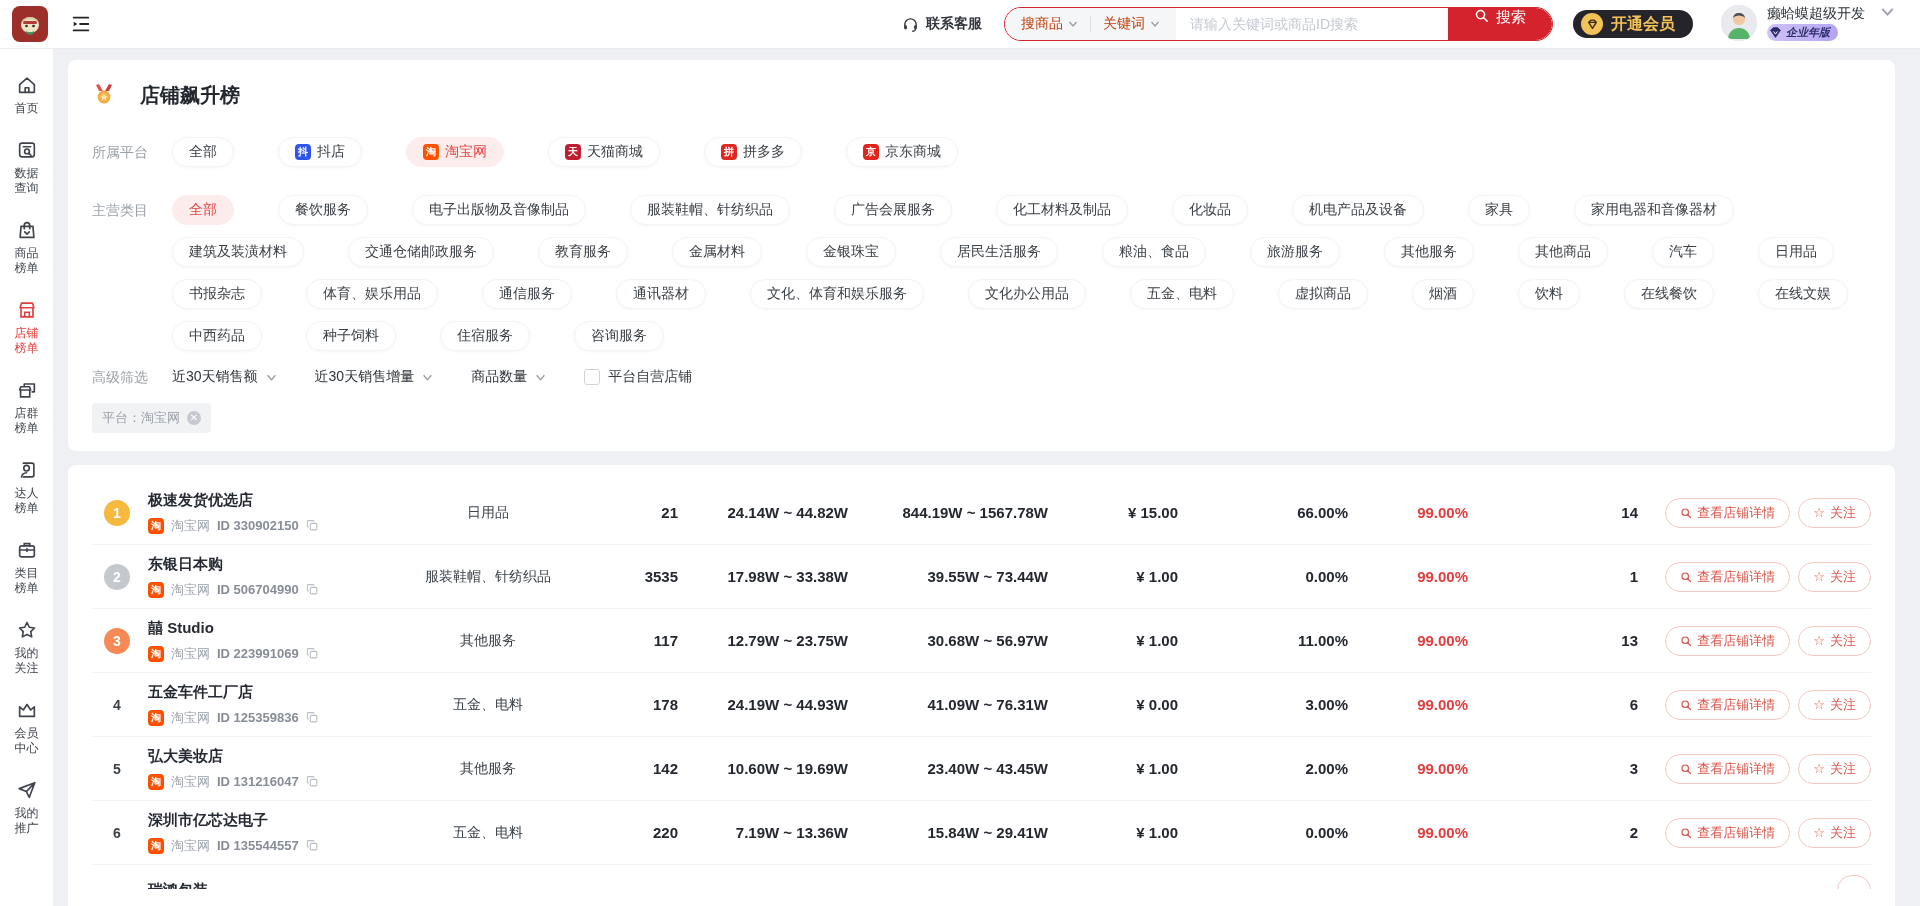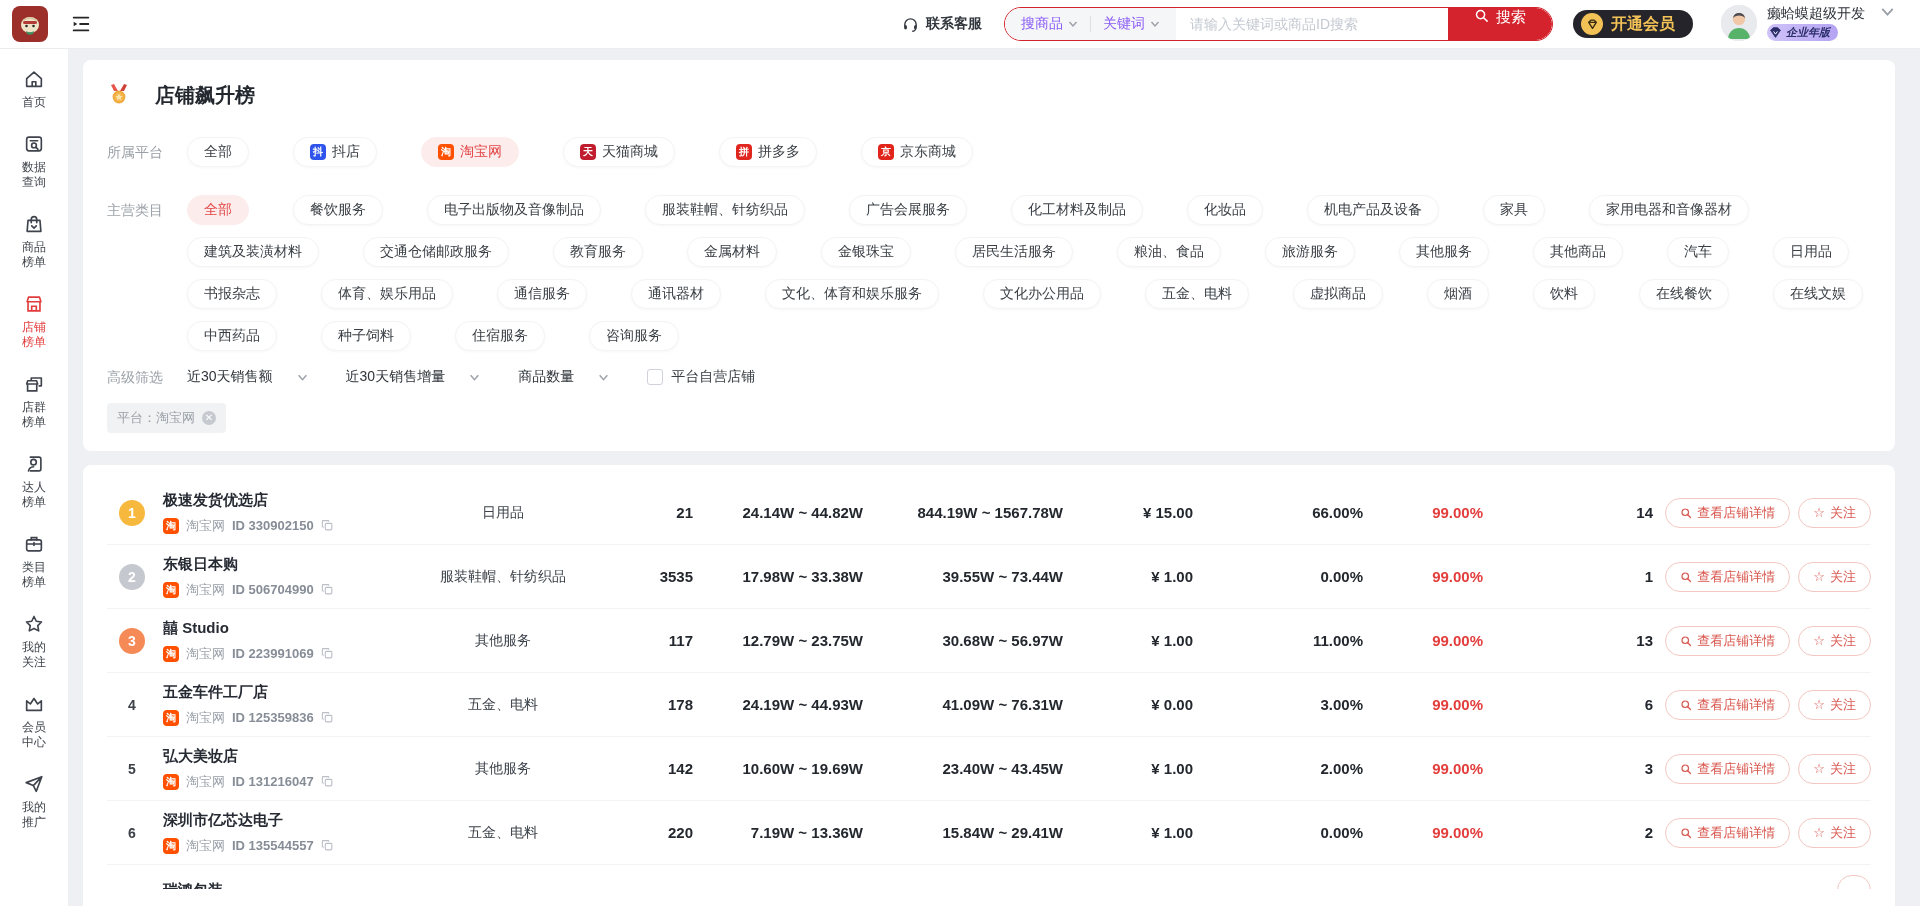--- a/index.html
+++ b/index.html
@@ -7,57 +7,57 @@
   body { font-family:"Liberation Sans", sans-serif; background:#eef0f4; color:#2f343b; }
 
   
   .topbar { height:48px; background:#fff; display:flex; align-items:center; padding:0 26px 0 12px; position:relative; z-index:3; box-shadow:0 1px 0 #ececf0; }
   .logo { width:36px; height:36px; border-radius:8px; background:#9d2f2a; display:flex; align-items:center; justify-content:center; flex:none; }
   .collapse-btn { margin-left:22px; cursor:pointer; display:flex; align-items:center; }
   .tb-spacer { flex:1; }
   .contact { display:flex; align-items:center; gap:7px; font-size:14px; font-weight:700; color:#33383f; cursor:pointer; }
   .search-group { display:flex; align-items:stretch; height:34px; border:1px solid #d4232c; border-radius:17px; overflow:hidden; margin-left:22px; background:#fff; }
   .search-scopes { background:#f5f6f8; display:flex; align-items:center; padding:0 4px; }
-  .scope { display:flex; align-items:center; gap:5px; color:#8b5cf6; font-size:14px; padding:0 12px; cursor:pointer; }
+  .scope { display:flex; align-items:center; gap:5px; color:#c2410c; font-size:14px; padding:0 12px; cursor:pointer; }
   .scope-divider { width:1px; height:16px; background:#dcdfe4; }
   .search-input { border:none; outline:none; width:272px; padding:0 14px; font-size:14px; font-family:inherit; color:#33383f; }
   .search-input::placeholder { color:#c4c9d1; }
   .search-btn { background:#d4232c; color:#fff; border:none; font-family:inherit; font-size:15px; display:flex; align-items:flex-start; gap:7px; padding:0 26px; cursor:pointer; border-radius:0 17px 17px 0; }
   .vip-btn { margin-left:20px; height:28px; border:none; border-radius:18px; background:#26242b; color:#f3c257; font-size:16px; font-weight:700; font-family:inherit; display:flex; align-items:center; gap:8px; padding:0 18px 0 8px; cursor:pointer; }
   .vip-gem { width:22px; height:22px; border-radius:50%; background:#f3c257; display:flex; align-items:center; justify-content:center; }
   .user-box { display:flex; align-items:flex-start; margin-left:28px; cursor:pointer; }
   .avatar { width:36px; height:36px; border-radius:50%; background:#e8eaee; overflow:hidden; flex:none; }
   .user-meta { margin-left:10px; }
   .user-name { font-size:14px; color:#2b3038; line-height:17px; }
   .user-badge { margin-top:2px; display:inline-flex; align-items:center; gap:4px; background:linear-gradient(90deg,#cfc2f8,#b4a3f2); border-radius:9px; padding:1px 8px 1px 2px; }
   .user-badge .badge-text { font-size:11px; font-weight:700; font-style:italic; color:#2c2e6b; }
   .user-caret { margin-left:16px; color:#9aa0a8; }
 
   
   .layout { display:flex; height:858px; }
-  .sidebar { width:68px; background:#fff; padding-top:10px; flex:none; display:flex; flex-direction:column; align-items:center; gap:4px; box-shadow:1px 0 0 #efeff3; z-index:2; }
+  .sidebar { width:53px; background:#fff; padding-top:16px; flex:none; display:flex; flex-direction:column; align-items:center; gap:4px; box-shadow:1px 0 0 #efeff3; z-index:2; }
   .side-item { width:100%; padding:10px 0 9px; display:flex; flex-direction:column; align-items:center; gap:5px; color:#3f444c; cursor:pointer; }
   .side-item.active { color:#e23c3c; }
   .side-label { width:30px; font-size:12px; line-height:15px; text-align:center; }
   .main { flex:1; padding:12px 25px 0 15px; overflow:hidden; }
 
   
   .card { background:#fff; border-radius:8px; }
   .filter-card { padding:22px 24px 18px; }
   .page-title-row { display:flex; align-items:flex-start; gap:24px; margin-bottom:4px; }
   .page-title { font-size:20px; font-weight:700; color:#23272e; }
   .filter-row { display:flex; align-items:flex-start; margin-top:28px; }
   .filter-label { flex:none; width:62px; font-size:14px; color:#9ba1a8; line-height:30px; margin-right:18px; }
   .chips { display:flex; flex-wrap:wrap; column-gap:44px; row-gap:12px; align-items:center; }
   .chip { height:30px; display:inline-flex; align-items:center; gap:6px; padding:0 16px; border-radius:16px; background:#fff; border:1px solid #f3f4f7; box-shadow:0 1px 3px rgba(30,35,40,.04); font-size:14px; font-family:inherit; color:#3b4046; cursor:pointer; white-space:nowrap; }
   .chip.chip-active { background:#fdecec; border-color:#fdecec; color:#e24646; box-shadow:none; }
   .pchip-icon { display:none; width:16px; height:16px; border-radius:4px; color:#fff; font-size:10px; line-height:16px; text-align:center; font-weight:700; }
   .pchip-icon.has-icon { display:inline-block; }
   .adv-row { display:flex; align-items:center; margin-top:16px; }
-  .adv-item { display:flex; align-items:center; gap:24px; margin-right:38px; font-size:14px; color:#2f343b; cursor:pointer; }
+  .adv-item { display:flex; align-items:center; gap:8px; margin-right:38px; font-size:14px; color:#2f343b; cursor:pointer; }
   .caret { color:#9aa0a8; }
   .check-item { display:flex; align-items:center; gap:8px; font-size:14px; color:#3b4046; cursor:pointer; }
   .checkbox { width:16px; height:16px; border:1px solid #cfd3d9; border-radius:3px; background:#fff; }
   .active-tag { margin-top:16px; display:inline-flex; align-items:center; gap:7px; background:#f1f2f4; border-radius:4px; padding:6px 10px; font-size:13px; color:#9aa0a8; }
   .tag-close { width:14px; height:14px; border-radius:50%; background:#c6cad0; color:#fff; font-size:10px; line-height:14px; text-align:center; cursor:pointer; }
 
   
   .table-card { margin-top:14px; padding:16px 24px 0; height:504px; overflow:hidden; border-radius:8px 8px 0 0; }
   .tgrid { display:grid; grid-template-columns:56px 250px 180px 100px 170px 200px 130px 170px 120px 170px 1fr; align-items:center; }
   .thead { background:#fbeeeb; border-radius:4px; height:40px; font-size:14px; font-weight:700; color:#75564f; }

